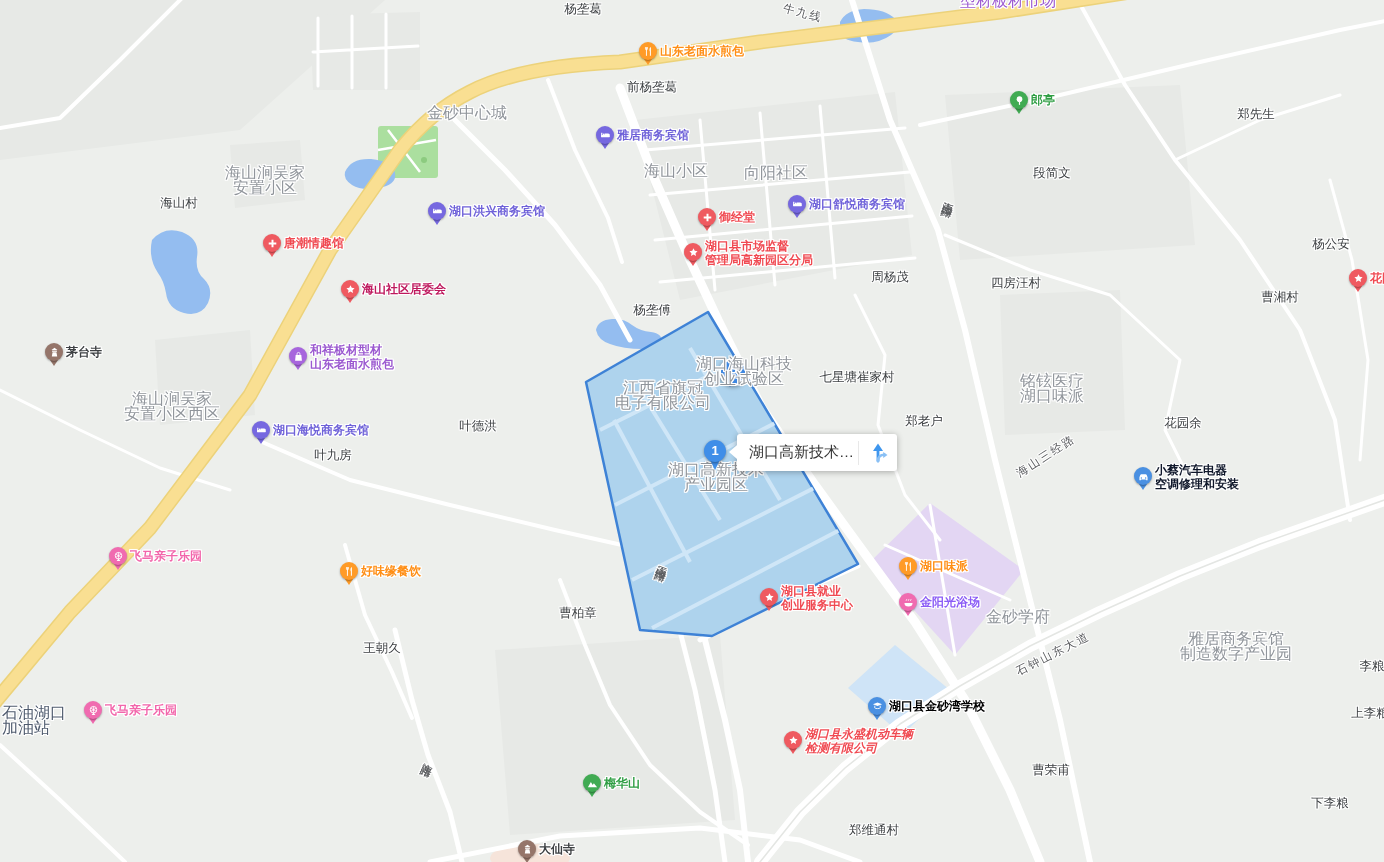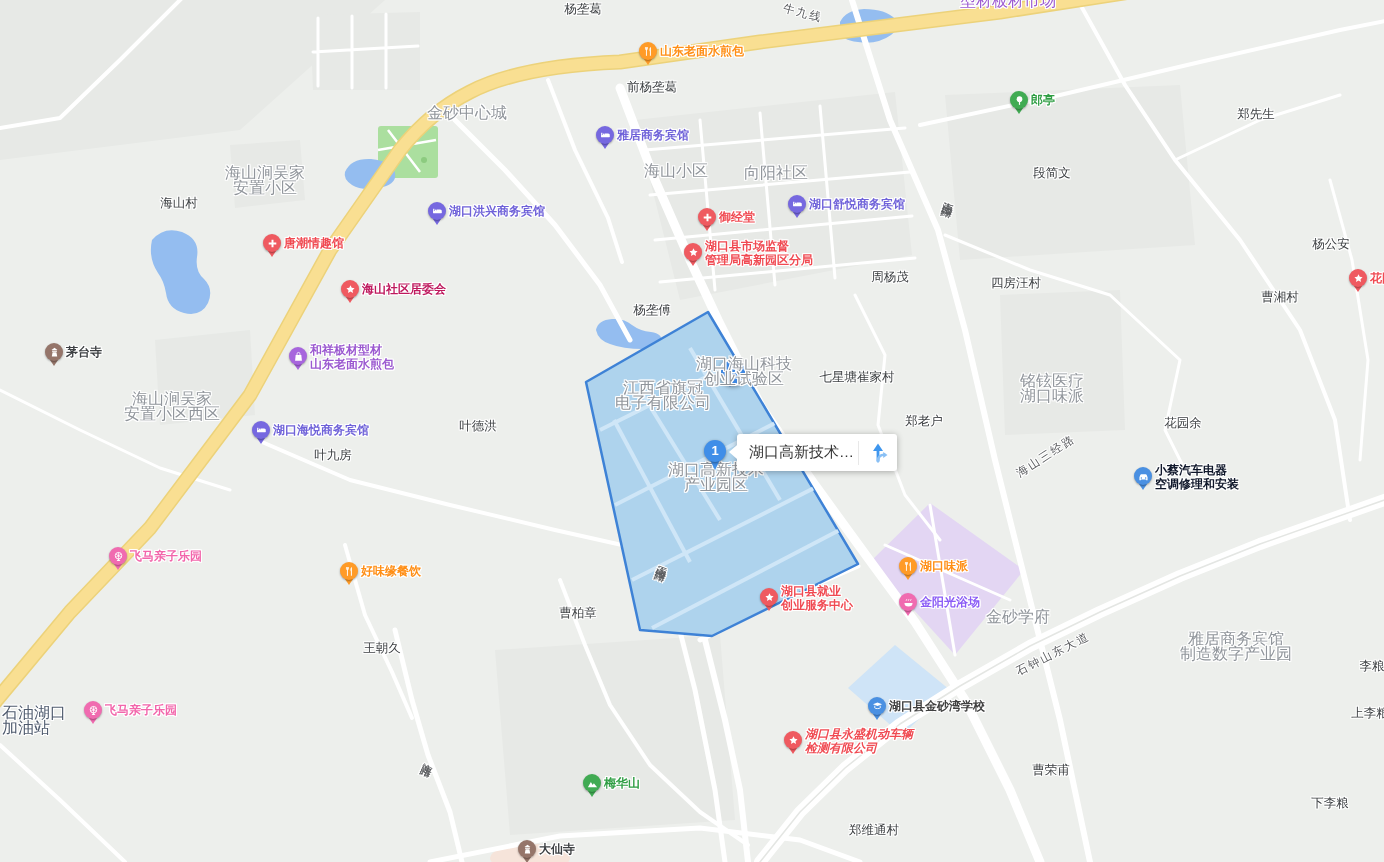--- a/index.html
+++ b/index.html
@@ -383,21 +383,21 @@
         </div>
       </div>
       <div class="poi" style="left: 877px; top: 706px;">
         <span class="tail" style="border-top-color: rgb(74, 144, 226);"></span>
         <span class="pin" style="background: rgb(74, 144, 226);">
           <svg viewBox="0 0 24 24" fill="#fff">
             <path d="M12 4.5 l8.5 3.2 L12 10.9 3.5 7.7 z"></path>
             <path d="M7 10.5 v4.2 c0 1.5 10 1.5 10 0 v-4.2" fill="none" stroke="#fff" stroke-width="1.6"></path>
           </svg>
         </span>
-        <div class="poi-label halo" style="color: #404040; top: -7px;">
+        <div class="poi-label halo" style="color: #000000; top: -7px;">
           <div>湖口县金砂湾学校</div>
         </div>
       </div>
       <div class="poi" style="left: 793px; top: 740px;">
         <span class="tail" style="border-top-color: rgb(239, 90, 96);"></span>
         <span class="pin" style="background: rgb(239, 90, 96);">
           <svg viewBox="0 0 24 24" fill="#fff">
             <path d="M12 4.2 l2.3 4.7 5.2 .7 -3.8 3.6 .9 5.1 -4.6 -2.4 -4.6 2.4 .9 -5.1 -3.8 -3.6 5.2 -.7 z"></path>
           </svg>
         </span>

